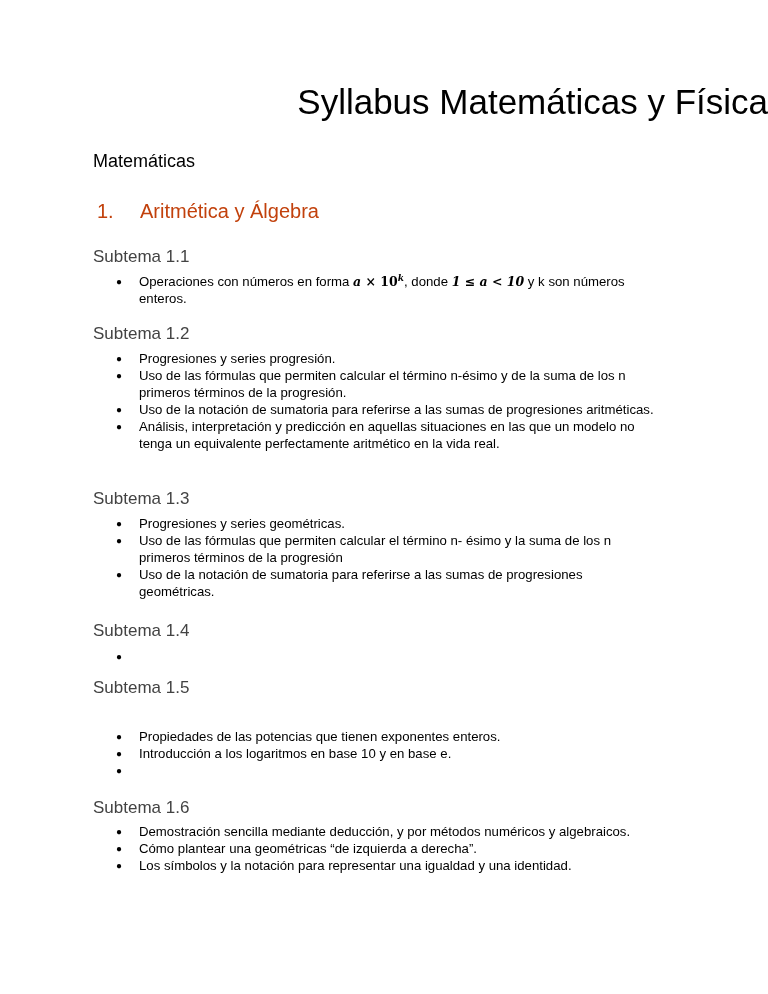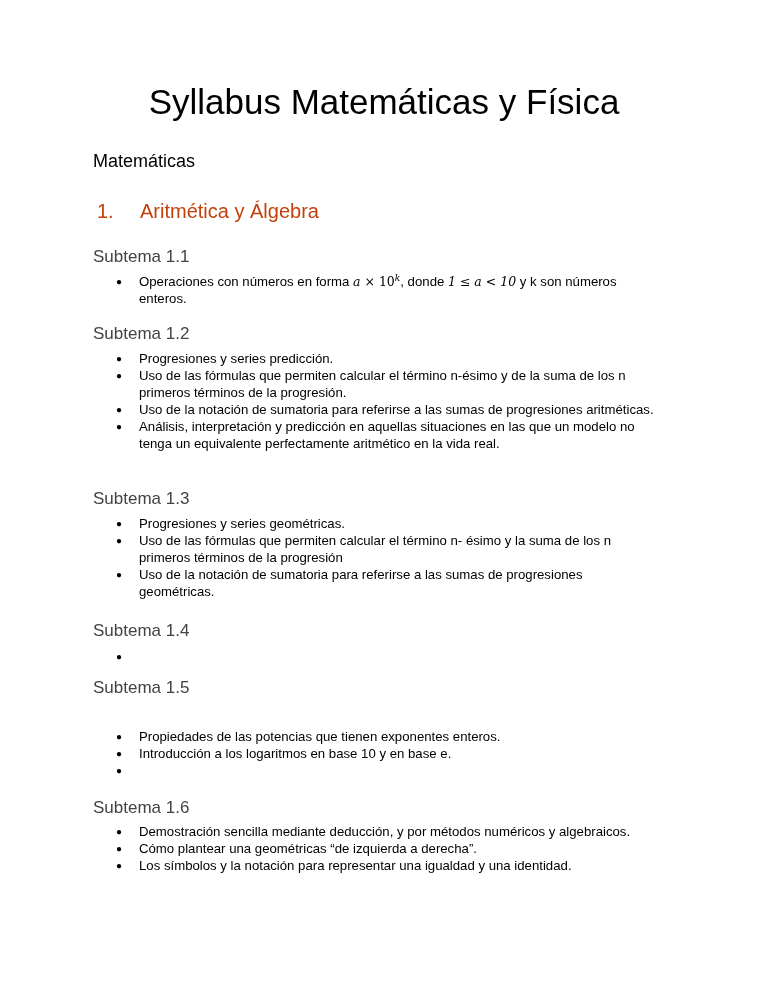--- a/index.html
+++ b/index.html
@@ -1,26 +1,26 @@
 <!DOCTYPE html>
 <html><head>
   <meta charset="utf-8">
   <style>
     html, body { margin: 0; padding: 0; background: #ffffff; }
     body { width: 768px; height: 994px; overflow: hidden; position: relative; font-family: "Liberation Sans", sans-serif; color: #000; }
     .page { position: absolute; left: 0; top: 0; width: 768px; height: 994px; }
-    .title { position: absolute; left: 0; width: 768px; top: 82px; text-align: center; font-size: 35px; line-height: 40px; color: #000; }
+    .title { position: absolute; left: 0; width: 768px; top: 82px; text-align: right; font-size: 35px; line-height: 40px; color: #000; }
     .h1 { position: absolute; left: 93px; top: 145px; font-size: 18px; line-height: 32px; color: #000; }
     .h2 { position: absolute; left: 97px; top: 198px; font-size: 20px; line-height: 26px; color: #c2410c; }
     .h2 .num { display: inline-block; width: 43px; }
     .sub { position: absolute; left: 93px; font-size: 17px; line-height: 22px; color: #434343; }
     ul.items { position: absolute; left: 0; margin: 0; padding: 0; list-style: none; width: 768px; }
     ul.items li { position: relative; padding-left: 139px; width: 520px; font-size: 13.2px; line-height: 17px; color: #000; }
     ul.items li .bullet { position: absolute; left: 116px; top: 0; font-size: 10px; line-height: 17px; }
-    .math { font-family: "DejaVu Serif", serif; font-style: italic; font-size: 12.5px; }
+    .math { font-family: "DejaVu Serif", serif; font-style: italic; font-size: 12.5px; font-weight: bold; }
     .math .up { font-style: normal; }
     sup { font-size: 9px; line-height: 0; }
   </style>
 </head>
 <body>
 
 <div class="page">
   <div class="title">Syllabus Matemáticas y Física</div>
   <div class="h1">Matemáticas</div>
   <div class="h2">
@@ -30,21 +30,21 @@
   <div class="sub" style="top:246px">Subtema 1.1</div>
   <ul class="items" style="top:273px">
     <li>
       <span class="bullet">●</span>
       <span>Operaciones con números en forma </span><span class="math"><span>a</span><span class="up"> × 10</span><sup>k</sup></span><span>, donde </span><span class="math">1 ≤ a &lt; 10</span><span> y k son números enteros.</span>
     </li>
   </ul>
 
   <div class="sub" style="top:323px">Subtema 1.2</div>
   <ul class="items" style="top:350px">
-    <li><span class="bullet">●</span><span>Progresiones y series predicción.</span></li>
+    <li><span class="bullet">●</span><span>Progresiones y series progresión.</span></li>
     <li><span class="bullet">●</span><span>Uso de las fórmulas que permiten calcular el término n-ésimo y de la suma de los n primeros términos de la progresión.</span></li>
     <li><span class="bullet">●</span><span>Uso de la notación de sumatoria para referirse a las sumas de progresiones aritméticas.</span></li>
     <li><span class="bullet">●</span><span>Análisis, interpretación y predicción en aquellas situaciones en las que un modelo no tenga un equivalente perfectamente aritmético en la vida real.</span></li>
   </ul>
 
   <div class="sub" style="top:488px">Subtema 1.3</div>
   <ul class="items" style="top:515px">
     <li><span class="bullet">●</span><span>Progresiones y series geométricas.</span></li>
     <li><span class="bullet">●</span><span>Uso de las fórmulas que permiten calcular el término n- ésimo y la suma de los n primeros términos de la progresión</span></li>
     <li><span class="bullet">●</span><span>Uso de la notación de sumatoria para referirse a las sumas de progresiones geométricas.</span></li>

